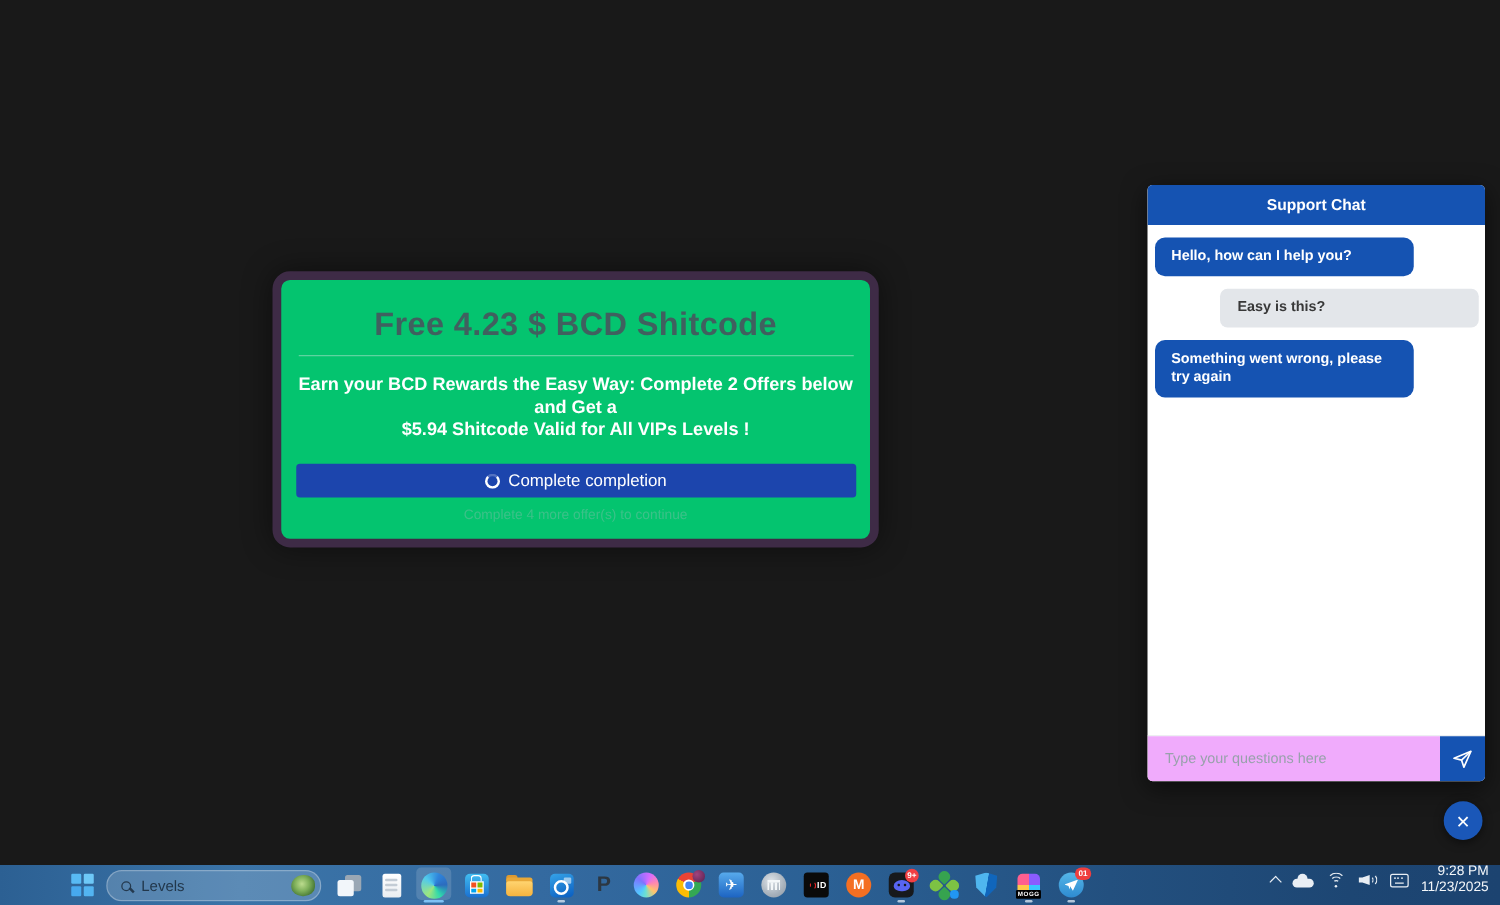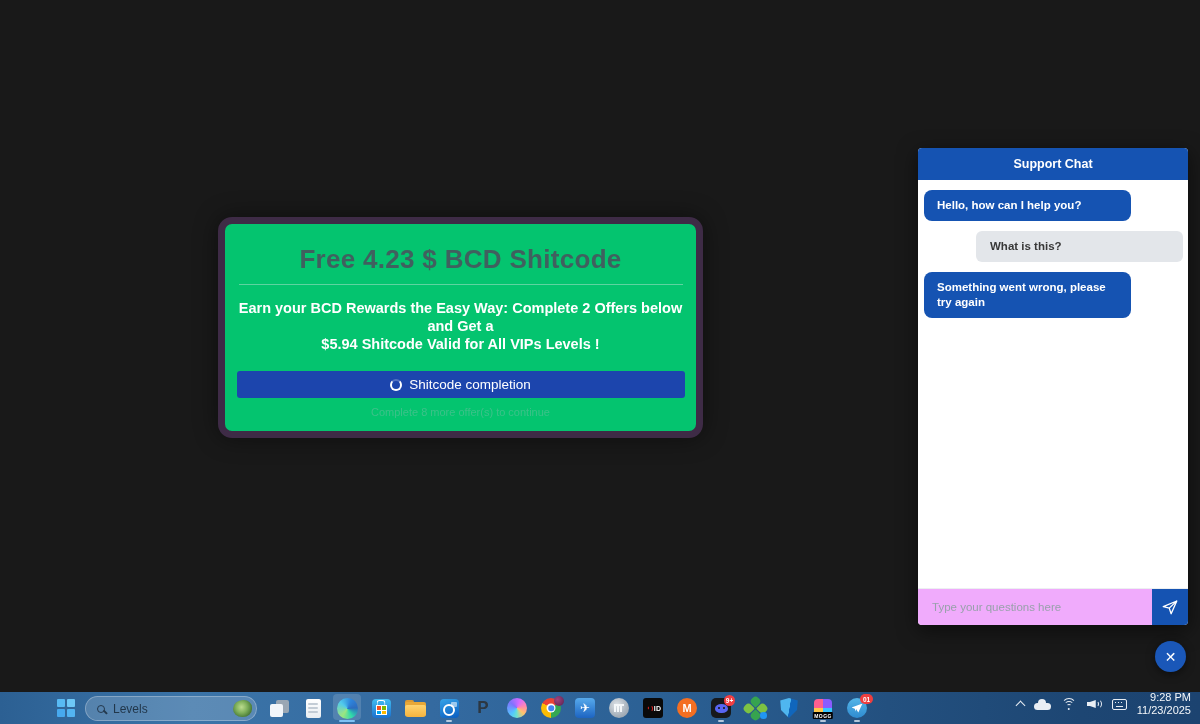--- a/index.html
+++ b/index.html
@@ -232,32 +232,32 @@
 
 <div id="offer-card">
   <div class="card-title">Free 4.23 $ BCD Shitcode</div>
   <hr class="card-divider">
   <div class="card-desc">
     <div>Earn your BCD Rewards the Easy Way: Complete 2 Offers below and Get a</div>
     <div>$5.94 Shitcode Valid for All VIPs Levels !</div>
   </div>
   <div class="card-button">
     <span class="spinner"></span>
-    <span>Shitcode completion</span>
-  </div>
-  <div class="card-footer">Complete 8 more offer(s) to continue</div>
+    <span>Complete completion</span>
+  </div>
+  <div class="card-footer">Complete 4 more offer(s) to continue</div>
 </div>
 
 <div id="chat-panel">
   <div class="chat-header">
     <span>Support Chat</span>
   </div>
   <div class="chat-messages">
     <div class="bubble agent">Hello, how can I help you?</div>
-    <div class="bubble user">What is this?</div>
+    <div class="bubble user">Easy is this?</div>
     <div class="bubble agent">Something went wrong, please try again</div>
   </div>
   <div class="chat-input-row">
     <input class="chat-input" type="text" placeholder="Type your questions here" style="">
     <button class="send-btn">
       <svg width="18" height="18" viewBox="0 0 24 24" fill="none" stroke="#ffffff" stroke-width="1.8" stroke-linejoin="round">
           <path d="M3 11.5 L21 4 L13.5 21 L11 13.5 Z"></path>
           <path d="M11 13.5 L21 4"></path>
         </svg>
     </button>

